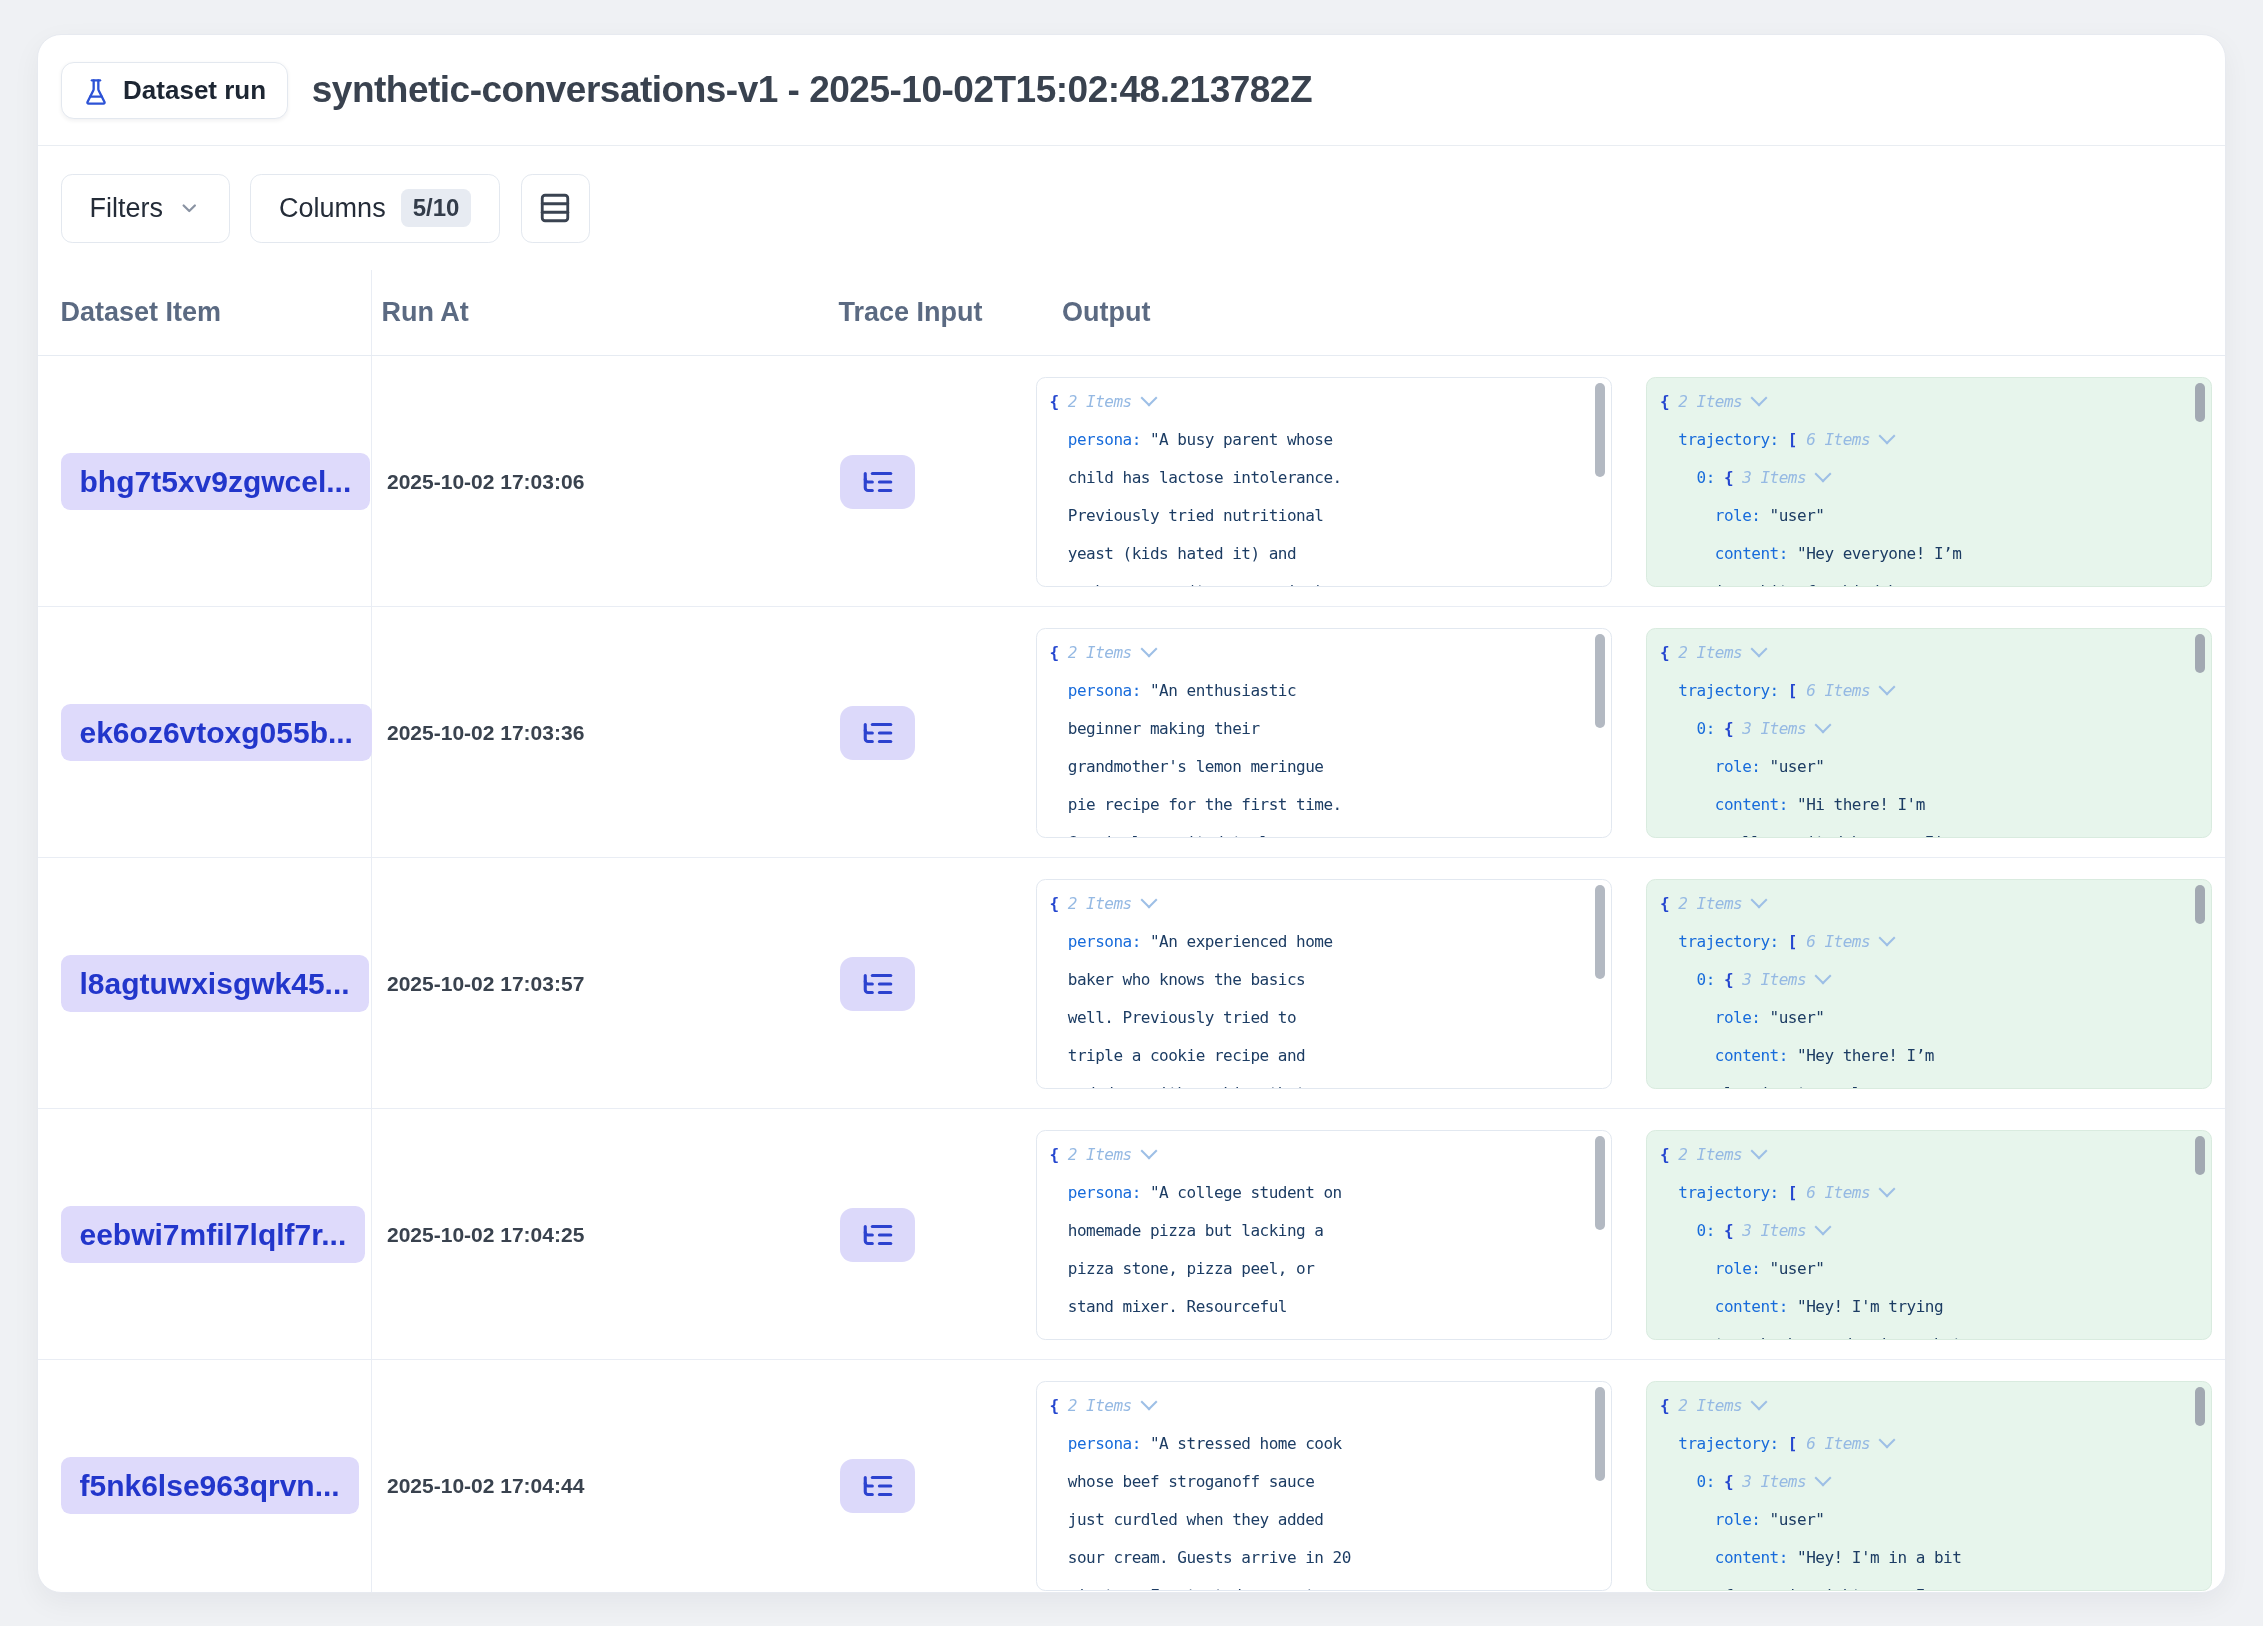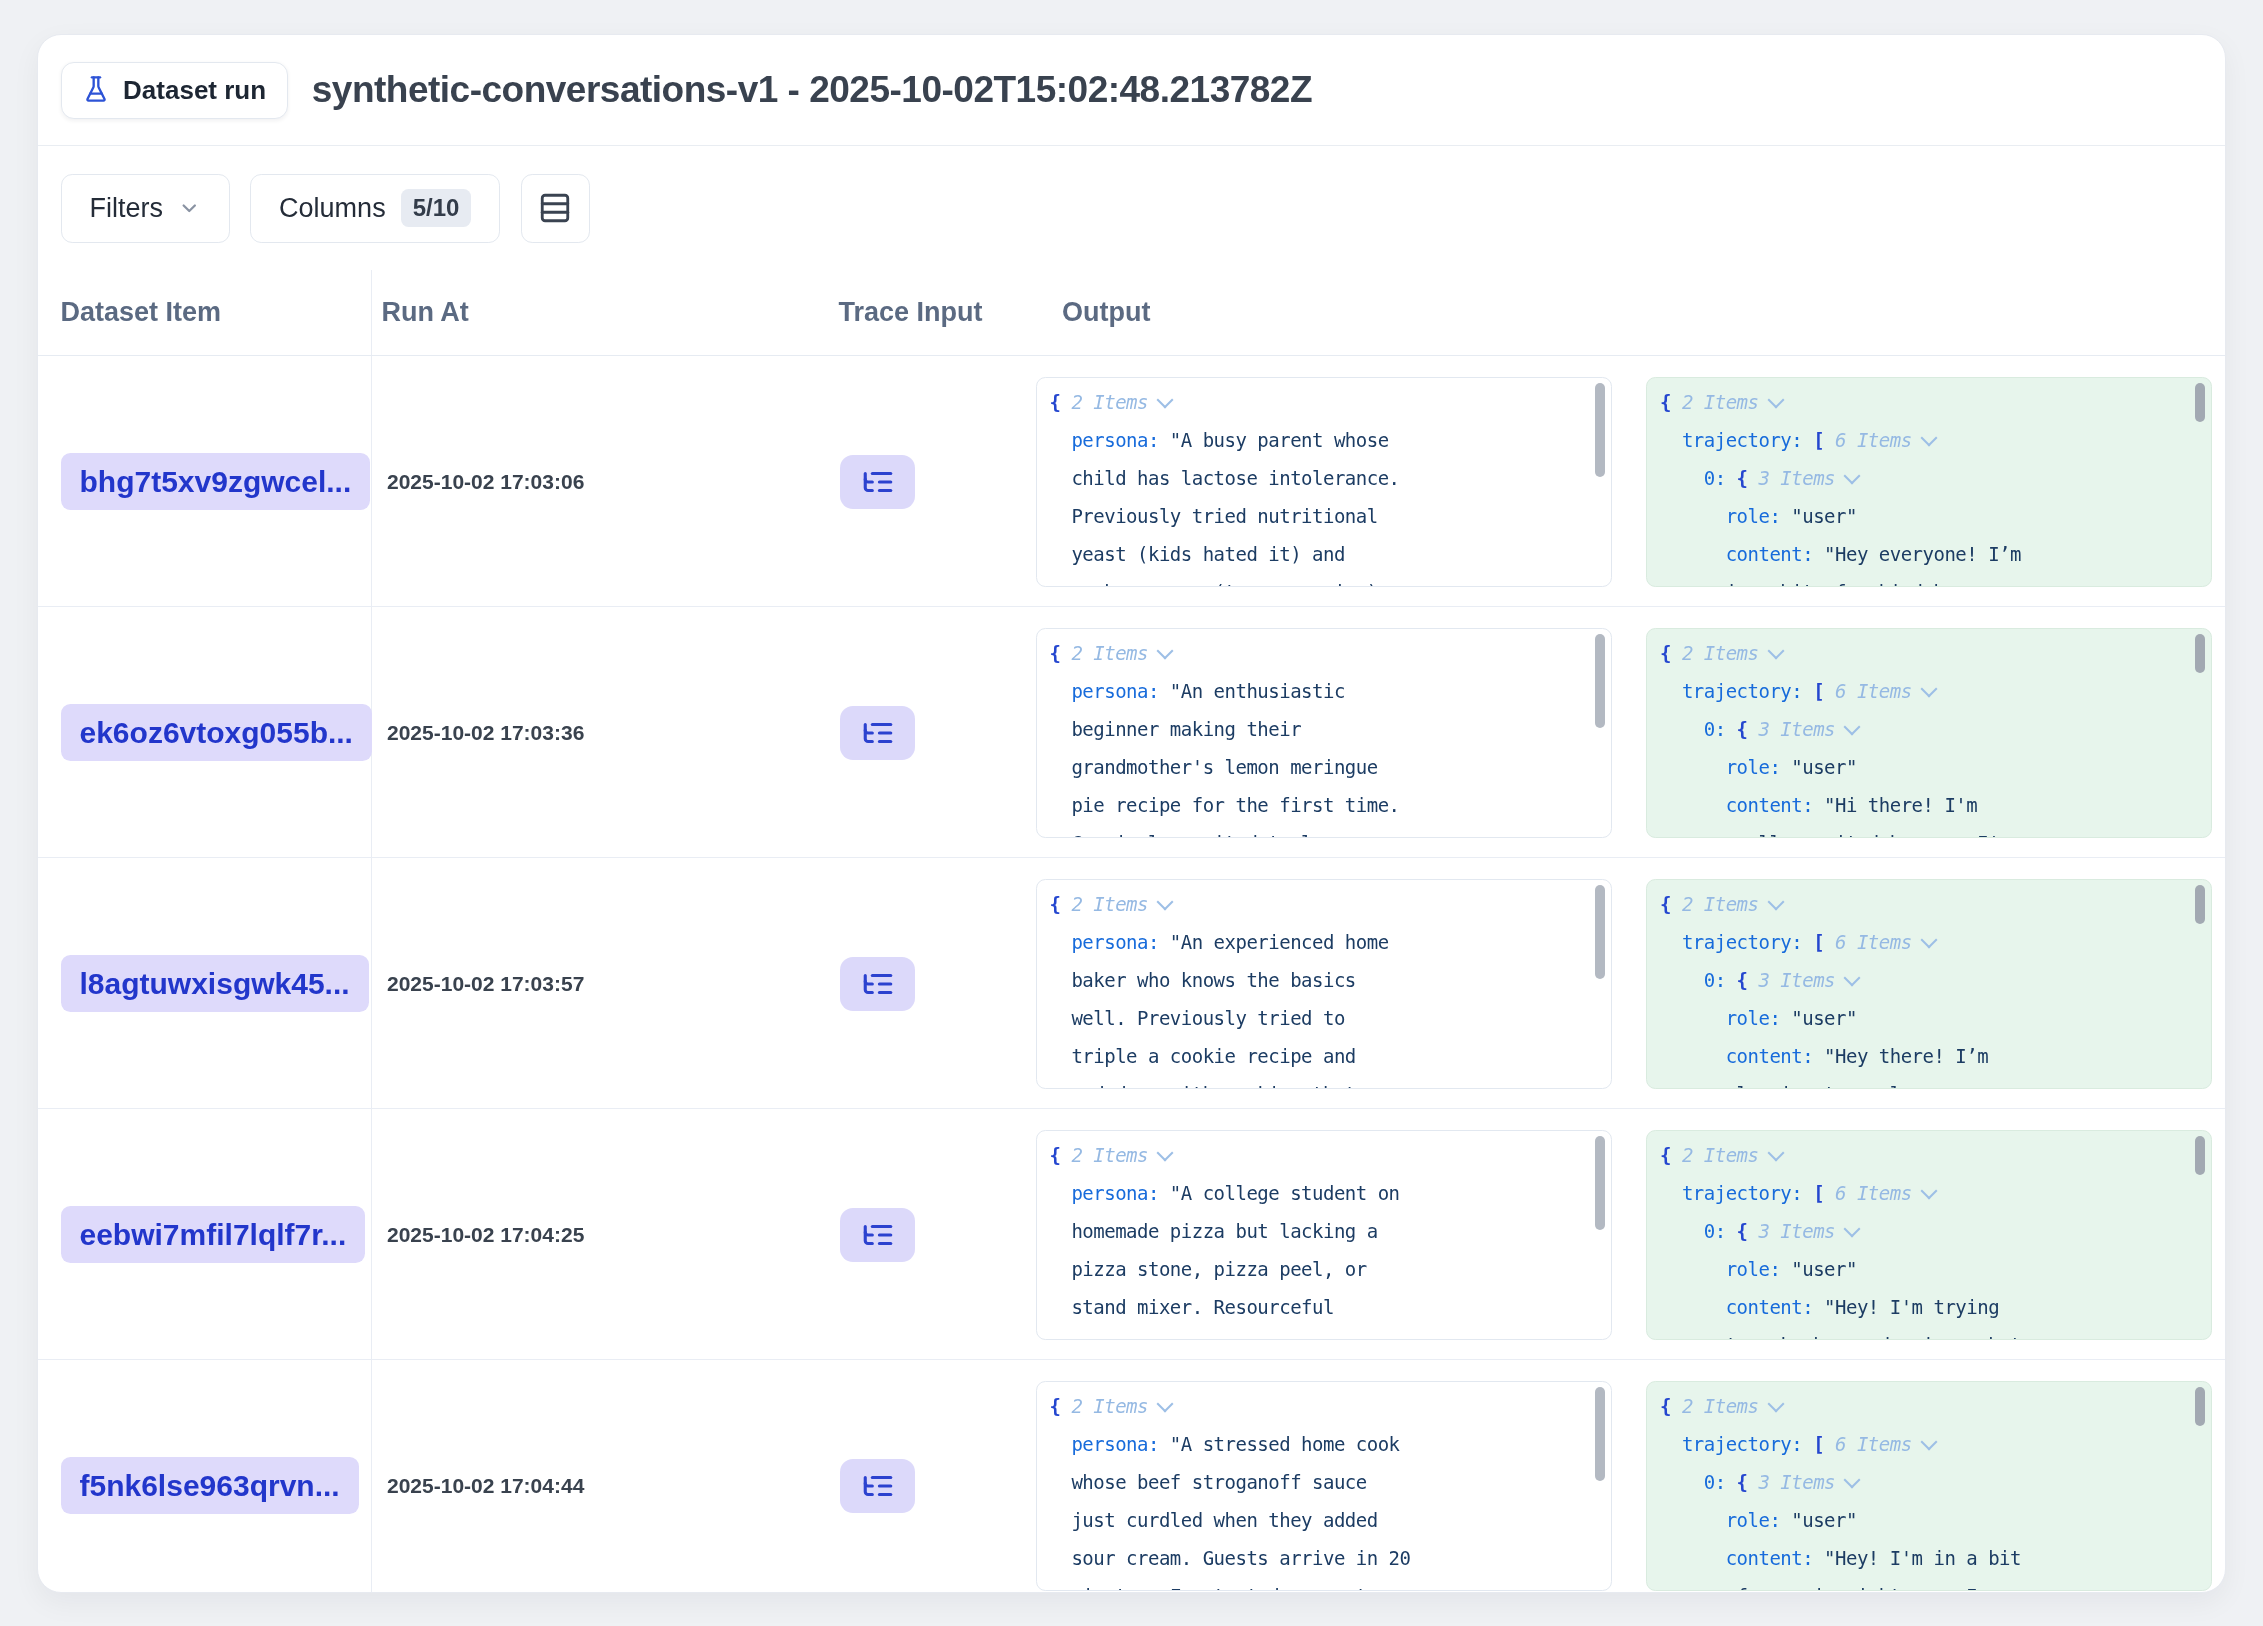--- a/index.html
+++ b/index.html
@@ -16,21 +16,21 @@
     background:#ffffff; border:0.9px solid #e7eaf0; border-radius:24px;
     box-shadow:0 9.4px 28px rgba(15,23,42,.05);
     overflow:hidden;
   }
   
   .card-header {
     height:111px; display:flex; align-items:center; gap:24px;
     padding:0 22.5px; border-bottom:0.9px solid #e9edf2;
   }
   .run-badge {
-    display:inline-flex; align-items:flex-start; gap:13px;
+    display:inline-flex; align-items:flex-end; gap:13px;
     background:#fff; border:1.4px solid #e3e8ef; border-radius:13px;
     padding:12px 20.6px; box-shadow:0 1.9px 4.7px rgba(15,23,42,.06);
   }
   .run-badge .label { font-size:26px; font-weight:700; color:#1d2633; }
   .page-title { font-size:37px; font-weight:700; color:#39424f; letter-spacing:-0.5px; }
   
   .toolbar { height:124px; display:flex; align-items:center; gap:20.6px; padding:0 22.5px; }
   .btn {
     display:inline-flex; align-items:center; gap:15px; background:#fff;
     border:1.4px solid #e3e8ef; border-radius:11.2px; height:69px; padding:0 28px;
@@ -69,21 +69,21 @@
   }
   
   .json-card {
     position:relative; width:577px; height:210px; margin:20.6px 19px 20.6px 22.5px;
     border-radius:9.4px; overflow:hidden; padding:5.6px 15px 0 13px; cursor:pointer;
   }
   .json-card.input  { background:#ffffff; border:1.4px solid #e2e8f0; }
   .json-card.output { background:#e7f5ec; border:1.4px solid #d9ebdf; margin:20.6px 13px 20.6px 15px; width:570px; }
   .jline {
     white-space:pre; font-family:"DejaVu Sans Mono",monospace;
-    font-size:19px; line-height:38px; letter-spacing:-0.5px;
+    font-size:16px; line-height:38px; letter-spacing:-0.5px;
   }
   .seg-b { color:#2446cf; font-weight:700; }
   .seg-k { color:#176bdb; font-weight:500; }
   .seg-s { color:#1c3c63; }
   .seg-m { color:#95b9e3; font-style:italic; }
   .seg-c {
     display:inline-block; width:12px; height:12px; margin:0 1.9px 3.7px 11.2px;
     border-right:2.8px solid #9dbfe6; border-bottom:2.8px solid #9dbfe6;
     transform:rotate(45deg);
   }

